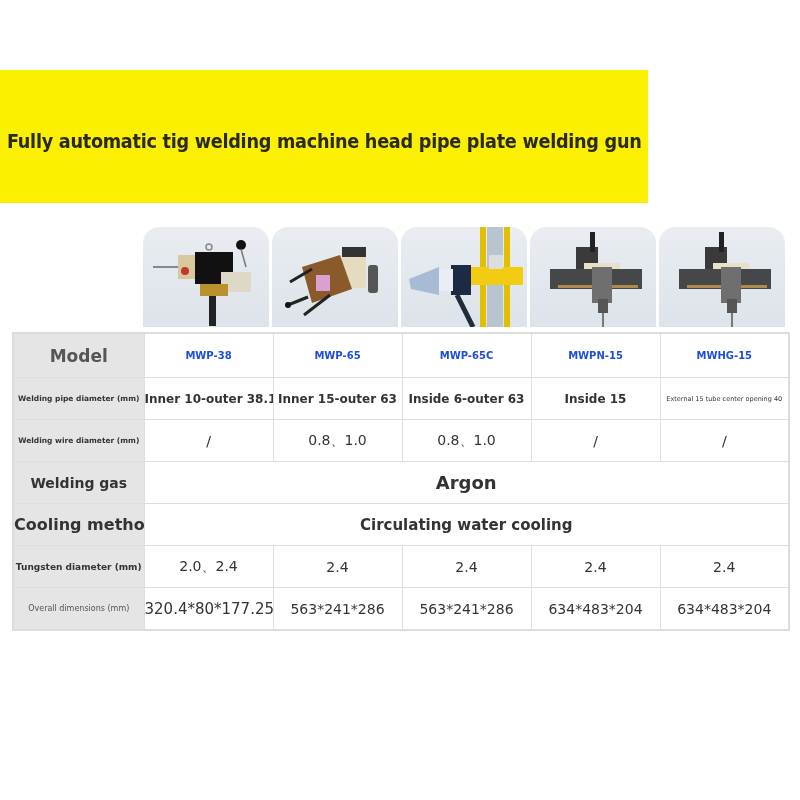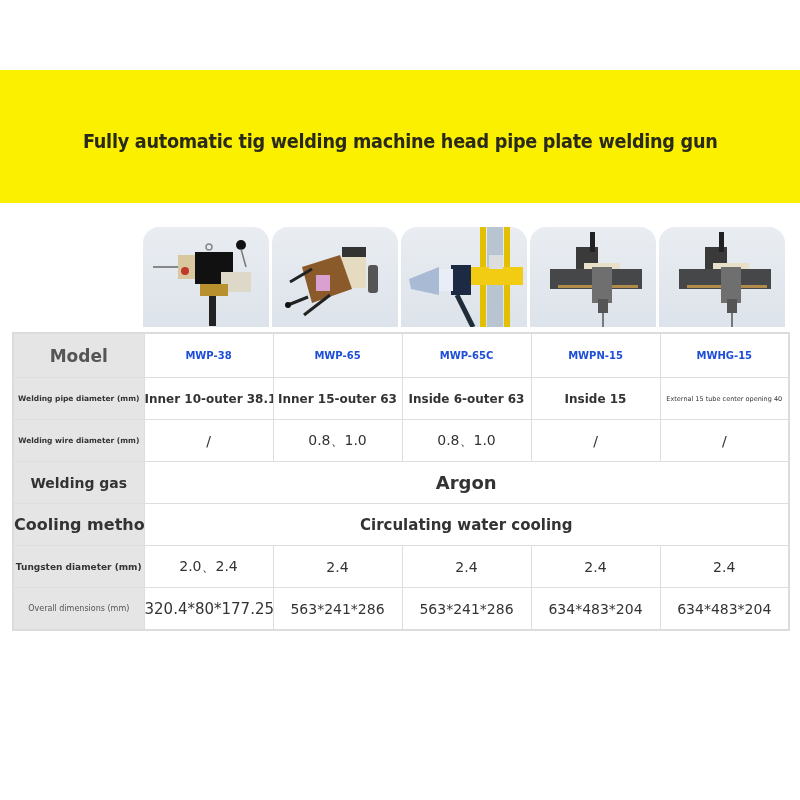--- a/index.html
+++ b/index.html
@@ -1,17 +1,17 @@
 <!DOCTYPE html>
 <html><head>
 <meta charset="utf-8">
 <style>
   html, body { margin:0; padding:0; }
   body { width:800px; height:800px; background:#ffffff; position:relative; overflow:hidden; font-family:"DejaVu Sans", sans-serif; }
-  .banner { position:absolute; left:0; top:70px; width:800px; height:133px; background:#fbf000; display:flex; align-items:center; justify-content:center; }
+  .banner { position:absolute; left:0; top:70px; width:648px; height:133px; background:#fbf000; display:flex; align-items:center; justify-content:center; }
   .banner-title { font-family:"DejaVu Sans", sans-serif; font-weight:bold; font-size:19px; color:#2a2a1a; letter-spacing:-0.3px; transform:scaleX(0.93); white-space:nowrap; margin-top:8px; }
   .cards { position:absolute; top:227px; left:143px; height:100px; display:flex; }
   .card { width:126px; height:100px; margin-right:3px; border-radius:16px 16px 0 0; background:linear-gradient(180deg,#e9edf2 0%,#dde3ea 100%); position:relative; overflow:hidden; }
   .card svg { position:absolute; left:0; top:0; }
   table.spec { position:absolute; left:12px; top:332px; width:776px; border-collapse:collapse; table-layout:fixed; border:2px solid #dcdcdc; }
   table.spec td { border:1px solid #dedede; text-align:center; vertical-align:middle; padding:0; color:#333; overflow:hidden; white-space:nowrap; }
   td.lbl { background:#e5e5e5; }
   col.c0 { width:131px; } col.cx { width:129px; }
   tr.hdr td { height:43px; font-weight:bold; font-size:10px; color:#1d4ed8; }
   tr.hdr td.lbl { font-size:17px; color:#555; }

